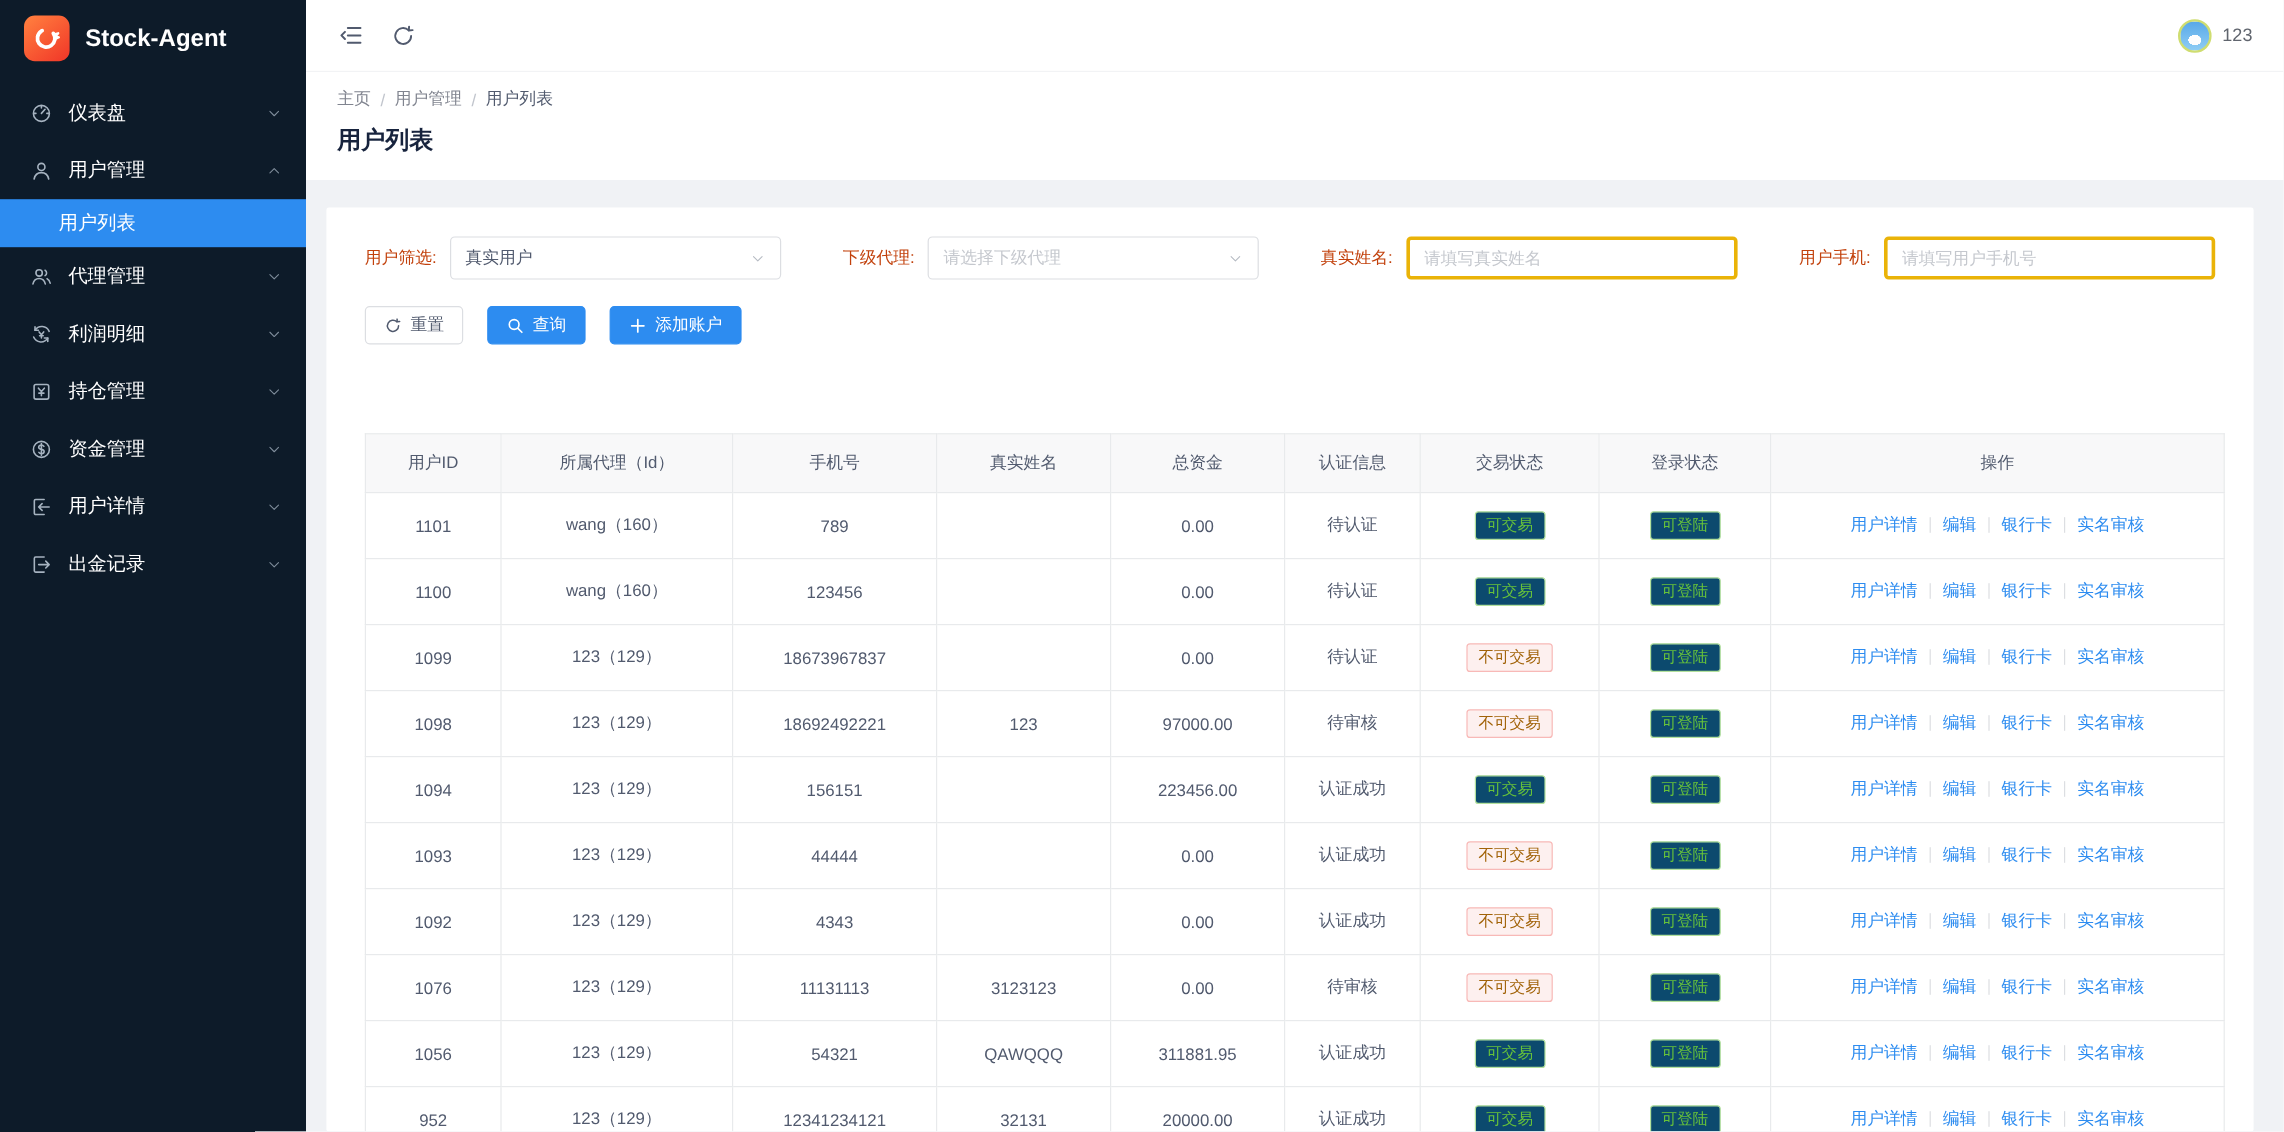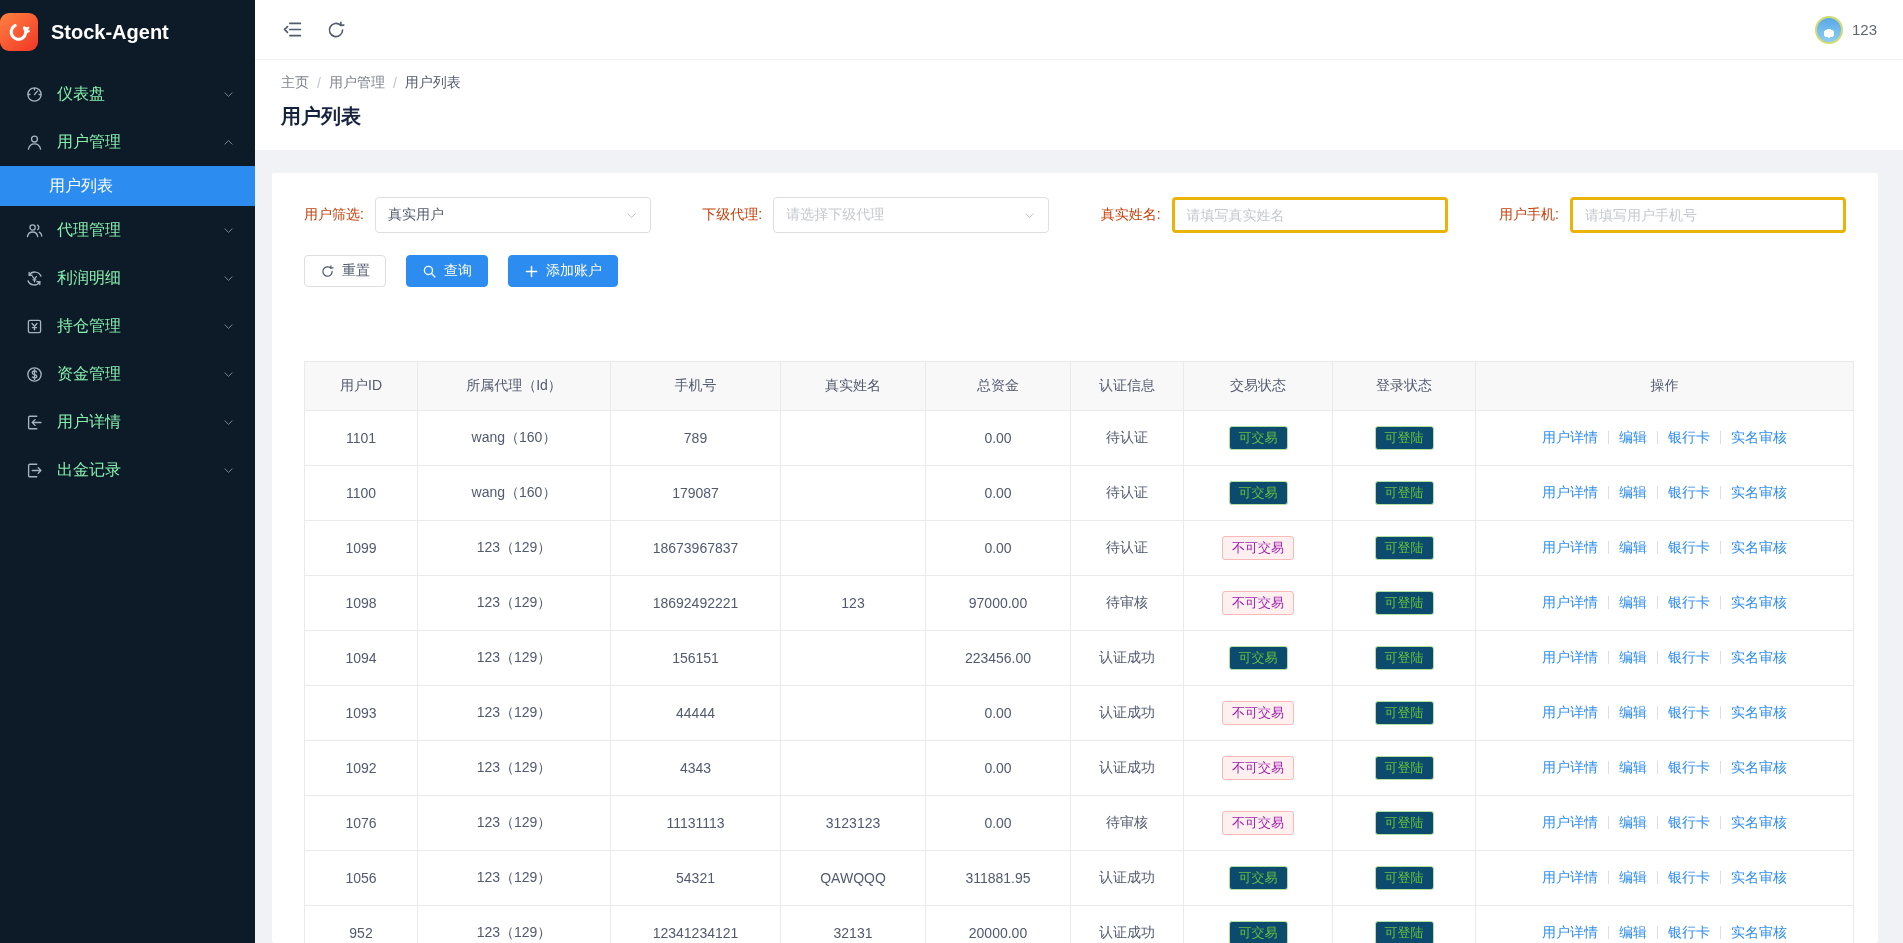--- a/index.html
+++ b/index.html
@@ -12,25 +12,25 @@
   body{
     width:1903px;height:943px;overflow:hidden;
     background:var(--page-bg);
     font-family:"Liberation Sans","DejaVu Sans",sans-serif;
     color:#515a6e;
   }
   .app{display:flex;width:1903px;height:943px;}
 
   
   .sidebar{width:255px;min-width:255px;background:var(--sidebar-bg);display:flex;flex-direction:column;}
-  .logo{height:64px;display:flex;align-items:center;gap:13px;}
+  .logo{height:64px;display:flex;align-items:center;gap:13px;padding-left:20px;}
   .logo-icon{width:38px;height:38px;border-radius:9px;background:linear-gradient(140deg,#ff7a3d 10%,#f23d2a 90%);display:flex;align-items:center;justify-content:center;flex-shrink:0;}
   .logo-text{color:#fff;font-size:20px;font-weight:bold;}
   .menu{margin-top:6px;}
-  .menu-item{height:48px;display:flex;align-items:center;padding:0 20px 0 24px;color:#86efac;font-size:16px;cursor:pointer;}
+  .menu-item{height:48px;display:flex;align-items:center;padding:0 20px 0 24px;color:#ffffff;font-size:16px;cursor:pointer;}
   .mi-icon{width:20px;height:20px;margin-right:13px;display:flex;align-items:center;justify-content:center;color:#a6b3c0;}
   .mi-label{flex:1;}
   .chev{display:flex;color:#7f8d9b;}
   .chev.up{transform:rotate(180deg);}
   .submenu-item{height:40px;display:flex;align-items:center;padding-left:49px;color:#a6b3c0;font-size:16px;cursor:pointer;}
   .submenu-item.active{background:var(--accent);color:#fff;}
 
   
   .main{flex:1;display:flex;flex-direction:column;min-width:0;}
   .topbar{height:60px;background:#fff;display:flex;align-items:center;padding:0 26px;border-bottom:1px solid #f2f3f5;}
@@ -74,21 +74,21 @@
   .btn .b-icon{display:flex;}
 
   
   .table-wrap{margin-top:74px;}
   table{border-collapse:collapse;width:100%;table-layout:fixed;font-size:14px;}
   th,td{border:1px solid #e8eaec;text-align:center;padding:0 6px;overflow:hidden;white-space:nowrap;}
   thead th{background:#f8f8f9;height:49px;color:#515a6e;font-weight:400;}
   tbody td{height:55px;color:#515a6e;background:#fff;}
   .tag{display:inline-block;padding:3px 9px;font-size:13px;border-radius:3px;border:1px solid;line-height:1.3;}
   .tag-green{color:#67c23a;border-color:#b3e19d;background:#0c4a6e;}
-  .tag-red{color:#a21caf;border-color:#f8b9b7;background:#fdf0ef;}
+  .tag-red{color:#a16207;border-color:#f8b9b7;background:#fdf0ef;}
   .link{color:var(--accent);cursor:pointer;}
   .v-div{display:inline-block;width:1px;height:13px;background:#dcdee2;margin:0 10px;vertical-align:-2px;}
 </style>
 </head>
 <body>
 
 <div class="app">
 
   <aside class="sidebar">
     <div class="logo">
@@ -349,21 +349,21 @@
                   <td></td>
                   <td>0.00</td>
                   <td>待认证</td>
                   <td><span class="tag tag-green">可交易</span></td>
                   <td><span class="tag tag-green">可登陆</span></td>
                   <td><span class="link">用户详情</span><span class="v-div"></span><span class="link">编辑</span><span class="v-div"></span><span class="link">银行卡</span><span class="v-div"></span><span class="link">实名审核</span></td>
                 </tr>
                 <tr>
                   <td>1100</td>
                   <td>wang（160）</td>
-                  <td>179087</td>
+                  <td>123456</td>
                   <td></td>
                   <td>0.00</td>
                   <td>待认证</td>
                   <td><span class="tag tag-green">可交易</span></td>
                   <td><span class="tag tag-green">可登陆</span></td>
                   <td><span class="link">用户详情</span><span class="v-div"></span><span class="link">编辑</span><span class="v-div"></span><span class="link">银行卡</span><span class="v-div"></span><span class="link">实名审核</span></td>
                 </tr>
                 <tr>
                   <td>1099</td>
                   <td>123（129）</td>

